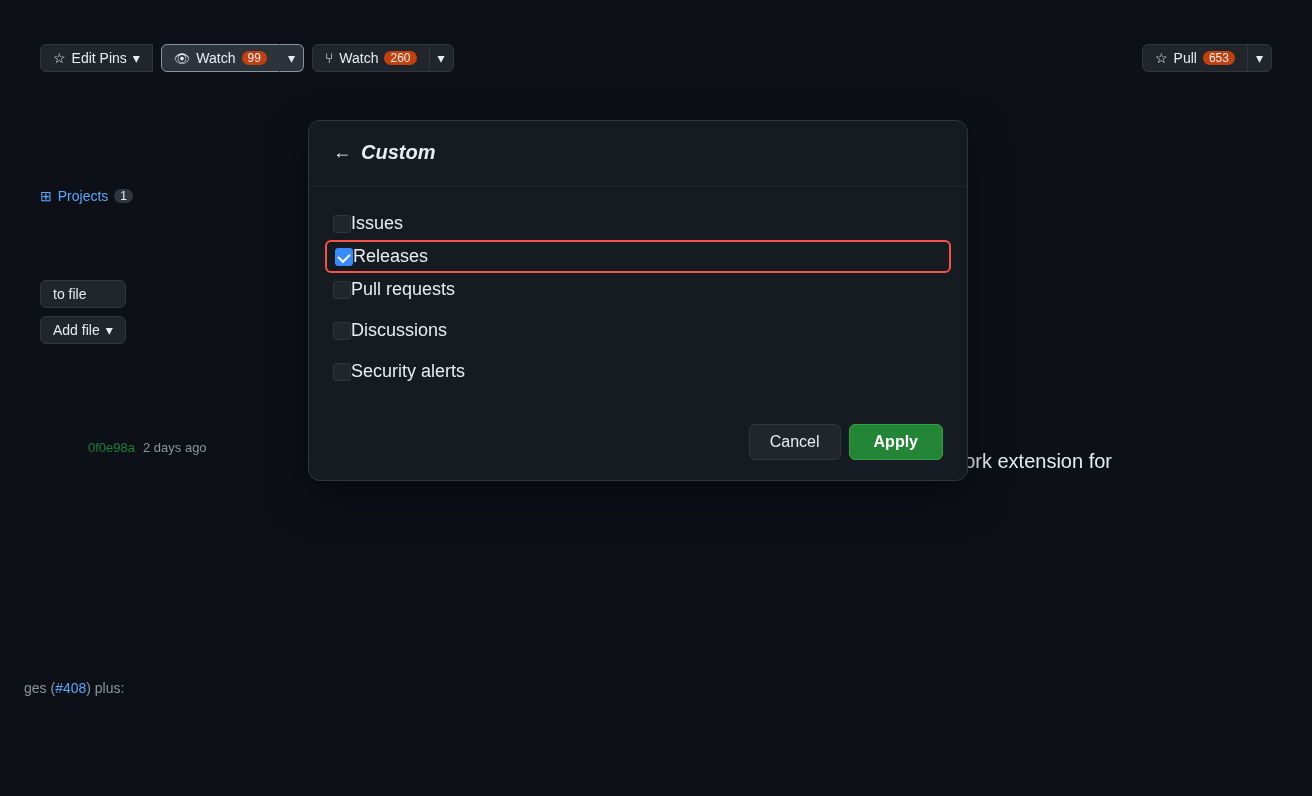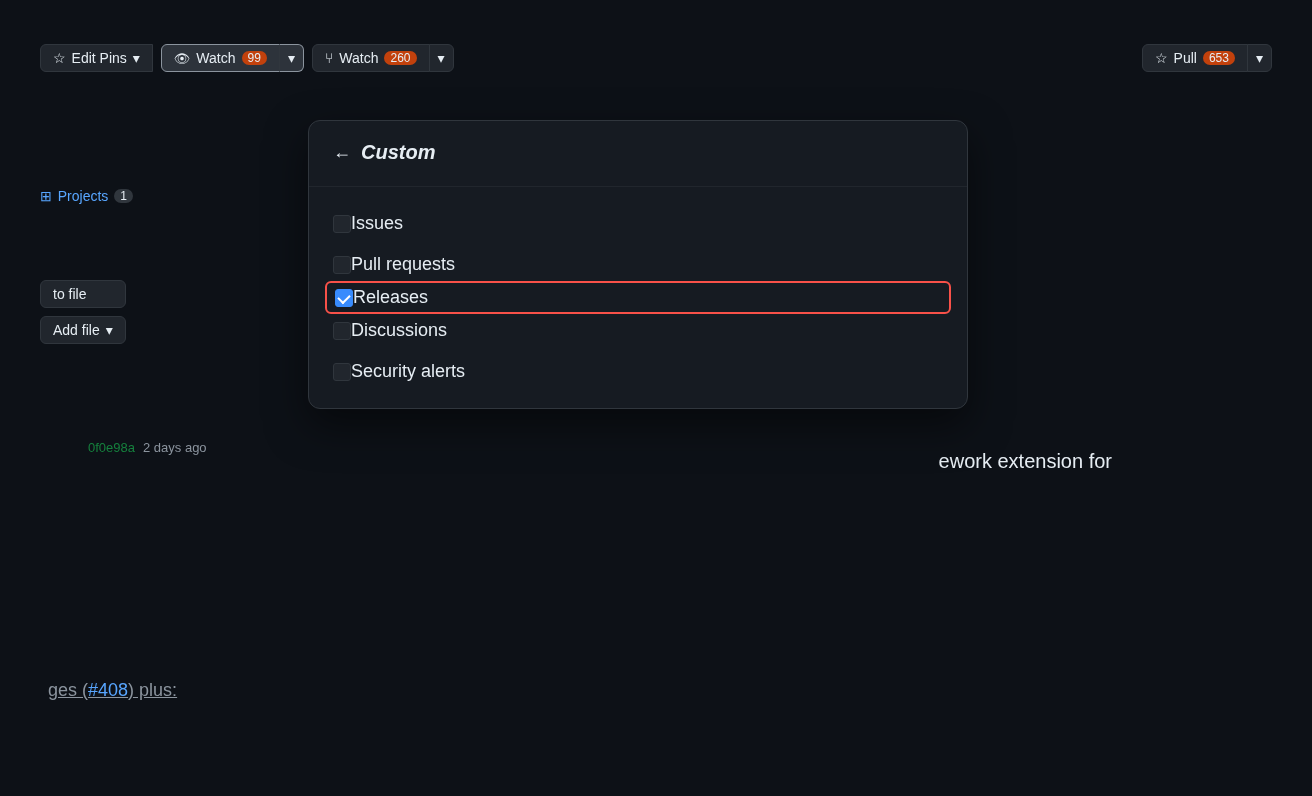--- a/index.html
+++ b/index.html
@@ -137,24 +137,23 @@
       position: absolute;
       top: 450px;
       right: 200px;
       color: #e6edf3;
       font-size: 20px;
     }
 
     .bg-links {
       position: absolute;
       top: 680px;
-      left: 48px;
+      left: 24px;
       color: #8b949e;
-      font-size: 18px;
-      text-decoration: underline;
+      font-size: 14px;
     }
 
     .bg-links a {
       color: #58a6ff;
       text-decoration: none;
     }
 
     
     .dropdown-overlay {
       position: absolute;
@@ -391,43 +390,47 @@
 
   <div class="dropdown-body">
 
     <div class="checkbox-item">
       <div class="checkbox-wrapper">
         <input type="checkbox" id="issues" style="">
       </div>
       <label for="issues">Issues</label>
     </div>
 
+    <div class="checkbox-item releases-highlight">
+      <div class="checkbox-wrapper">
+        <input type="checkbox" id="releases" checked="" style="">
+      </div>
+      <label for="releases">Releases</label>
+    </div>
+
     <div class="checkbox-item">
       <div class="checkbox-wrapper">
         <input type="checkbox" id="pull_requests" style="">
       </div>
       <label for="pull_requests">Pull requests</label>
     </div>
 
-    <div class="checkbox-item releases-highlight">
-      <div class="checkbox-wrapper">
-        <input type="checkbox" id="releases" checked="" style="">
-      </div>
-      <label for="releases">Releases</label>
-    </div>
-
     <div class="checkbox-item">
       <div class="checkbox-wrapper">
         <input type="checkbox" id="discussions" style="">
       </div>
       <label for="discussions">Discussions</label>
     </div>
 
     <div class="checkbox-item">
       <div class="checkbox-wrapper">
         <input type="checkbox" id="security_alerts" style="">
       </div>
       <label for="security_alerts">Security alerts</label>
     </div>
 
   </div>
 
+  <div class="dropdown-footer">
+    <button class="btn-cancel">Cancel</button>
+    <button class="btn-apply">Apply</button>
+  </div>
 </div>
 
 </body></html>

